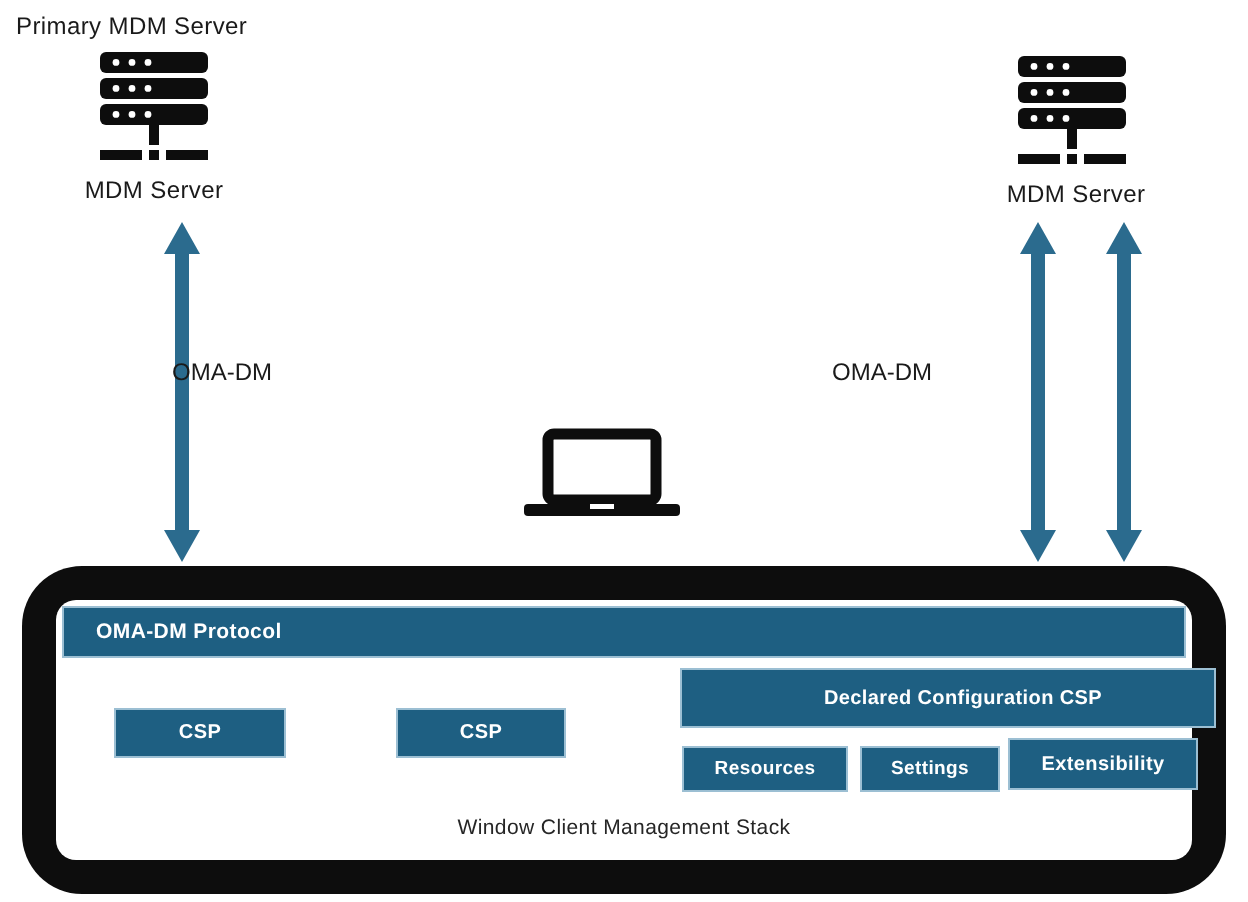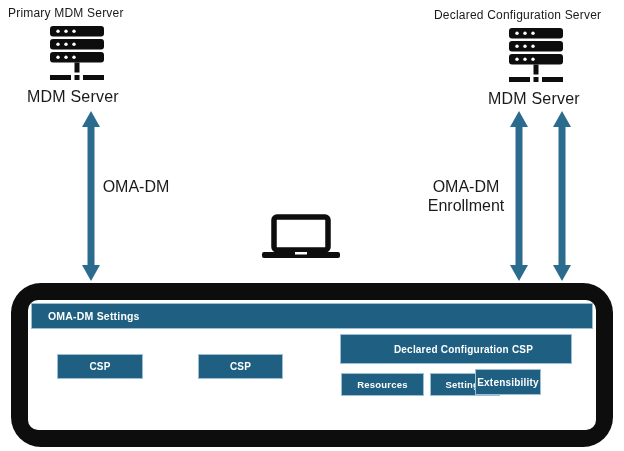--- a/index.html
+++ b/index.html
@@ -5,22 +5,22 @@
   * { margin:0; padding:0; box-sizing:border-box; }
   html,body { background:#fff; }
   .canvas {
     position:relative; width:624px; height:451px; background:#fff;
     font-family:"Liberation Sans", sans-serif; overflow:hidden;
     color:var(--text,#1a1a1a);
     border-radius:18px;
   }
   .abs { position:absolute; }
   .title { font-size:12px; letter-spacing:.2px; color:var(--text,#1a1a1a); white-space:nowrap; }
-  .iconlbl { font-size:16px; letter-spacing:.2px; text-align:left; white-space:nowrap; }
-  .arrowlbl { font-size:16px; line-height:19px; text-align:center; }
+  .iconlbl { font-size:12px; letter-spacing:.2px; text-align:center; white-space:nowrap; }
+  .arrowlbl { font-size:12px; line-height:19px; text-align:left; }
   .icon-svg { display:block; }
   .teal-box {
     position:absolute; background:var(--teal,#1e5f82);
     border:1px solid var(--boxborder,#9cbfd3);
     color:#fff; display:flex; align-items:center; justify-content:center;
     font-weight:700; font-size:10px; letter-spacing:.2px; white-space:nowrap;
   }
   .stack-outer {
     position:absolute; left:11px; top:283px; width:602px; height:164px;
     background:var(--ink,#0d0d0d); border-radius:30px;
@@ -65,21 +65,20 @@
         <circle cx="16" cy="18.2" r="1.7"></circle>
         <circle cx="24" cy="18.2" r="1.7"></circle>
       <circle cx="8" cy="31.2" r="1.7"></circle>
         <circle cx="16" cy="31.2" r="1.7"></circle>
         <circle cx="24" cy="31.2" r="1.7"></circle>
     </g>
   </svg>
 
   <div class="abs iconlbl" style="left:27px; top:88px; width:100px;">MDM Server</div>
 
-  <div class="abs title" style="left:434px; top:8px;">Declared Configuration Server</div>
 
   <svg class="abs icon-svg" style="left:509px; top:28px;" width="54" height="56" viewBox="0 0 54 56">
     <g fill="#0d0d0d">
       <rect x="0" y="0" width="54" height="10.5" rx="3"></rect>
       <rect x="0" y="13" width="54" height="10.5" rx="3"></rect>
       <rect x="0" y="26" width="54" height="10.5" rx="3"></rect>
       <rect x="24.5" y="36.5" width="5" height="10"></rect>
       <rect x="0" y="49" width="21" height="5"></rect>
       <rect x="24.5" y="49" width="5" height="5"></rect>
       <rect x="33" y="49" width="21" height="5"></rect>
@@ -108,39 +107,39 @@
   </svg>
   <svg class="abs icon-svg" style="left:552px; top:111px;" width="20" height="170" viewBox="0 0 20 170">
     <polygon fill="var(--arrow,#2B6B8E)" points="10,0 19,16 13.5,16 13.5,154 19,154 10,170 1,154 6.5,154 6.5,16 1,16"></polygon>
   </svg>
 
   <div class="abs arrowlbl" style="left:86px; top:177px; width:100px;">
     <div>OMA-DM</div>
   </div>
   <div class="abs arrowlbl" style="left:416px; top:177px; width:100px;">
     <div>OMA-DM</div>
-    <div>Enrollment</div>
   </div>
 
   <svg class="abs icon-svg" style="left:262px; top:214px;" width="78" height="46" viewBox="0 0 78 46">
     <rect x="12" y="3" width="54" height="33" rx="3" fill="#ffffff" stroke="#0d0d0d" stroke-width="5.5"></rect>
     <rect x="0" y="38" width="78" height="6" rx="2" fill="#0d0d0d"></rect>
     <rect x="33" y="38" width="12" height="2.5" fill="#ffffff"></rect>
   </svg>
 
   <div class="stack-outer">
     <div class="stack-inner">
 
-      <div class="protocol-bar">OMA-DM Settings</div>
+      <div class="protocol-bar">OMA-DM Protocol</div>
 
       <div class="teal-box" style="left:29px; top:54px; width:86px; height:25px;">CSP</div>
       <div class="teal-box" style="left:170px; top:54px; width:85px; height:25px;">CSP</div>
 
-      <div class="teal-box" style="left:312px; top:34px; width:232px; height:30px;padding-left:15px;">Declared Configuration CSP</div>
+      <div class="teal-box" style="left:312px; top:34px; width:268px; height:30px;padding-left:15px;">Declared Configuration CSP</div>
 
       <div class="teal-box" style="left:313px; top:73px; width:83px; height:23px; font-size:9.5px;">Resources</div>
       <div class="teal-box" style="left:402px; top:73px; width:70px; height:23px; font-size:9.5px;">Settings</div>
-      <div class="teal-box" style="left:447px; top:69px; width:66px; height:26px;">Extensibility</div>
+      <div class="teal-box" style="left:476px; top:69px; width:95px; height:26px;">Extensibility</div>
 
+      <div class="stack-footer">Window Client Management Stack</div>
     </div>
   </div>
 
 </div>
 
 </body></html>

